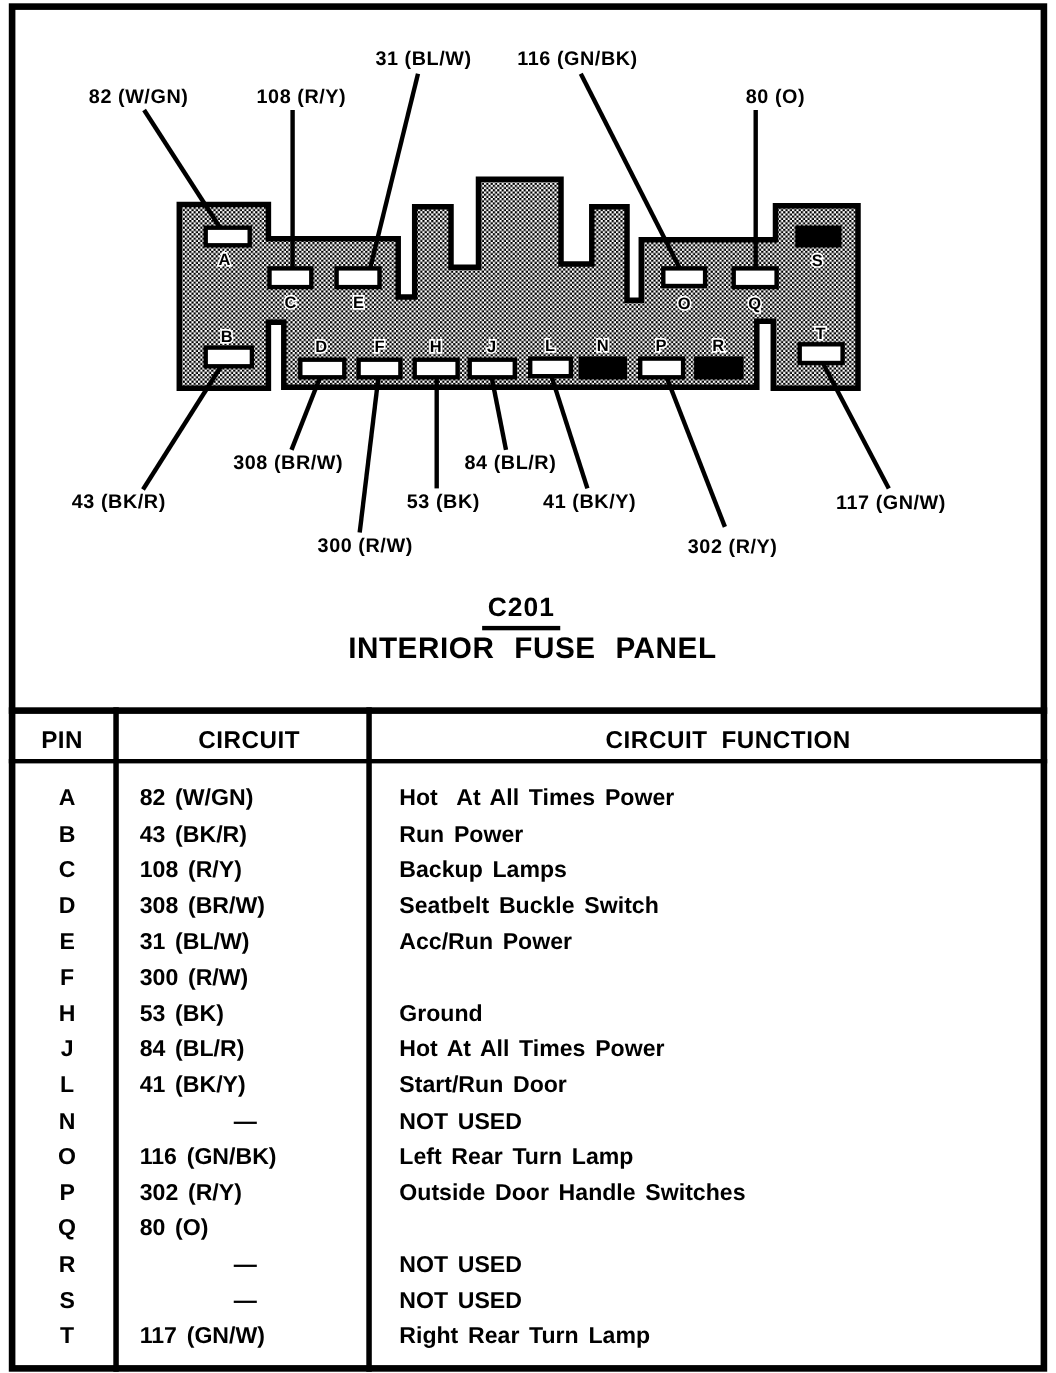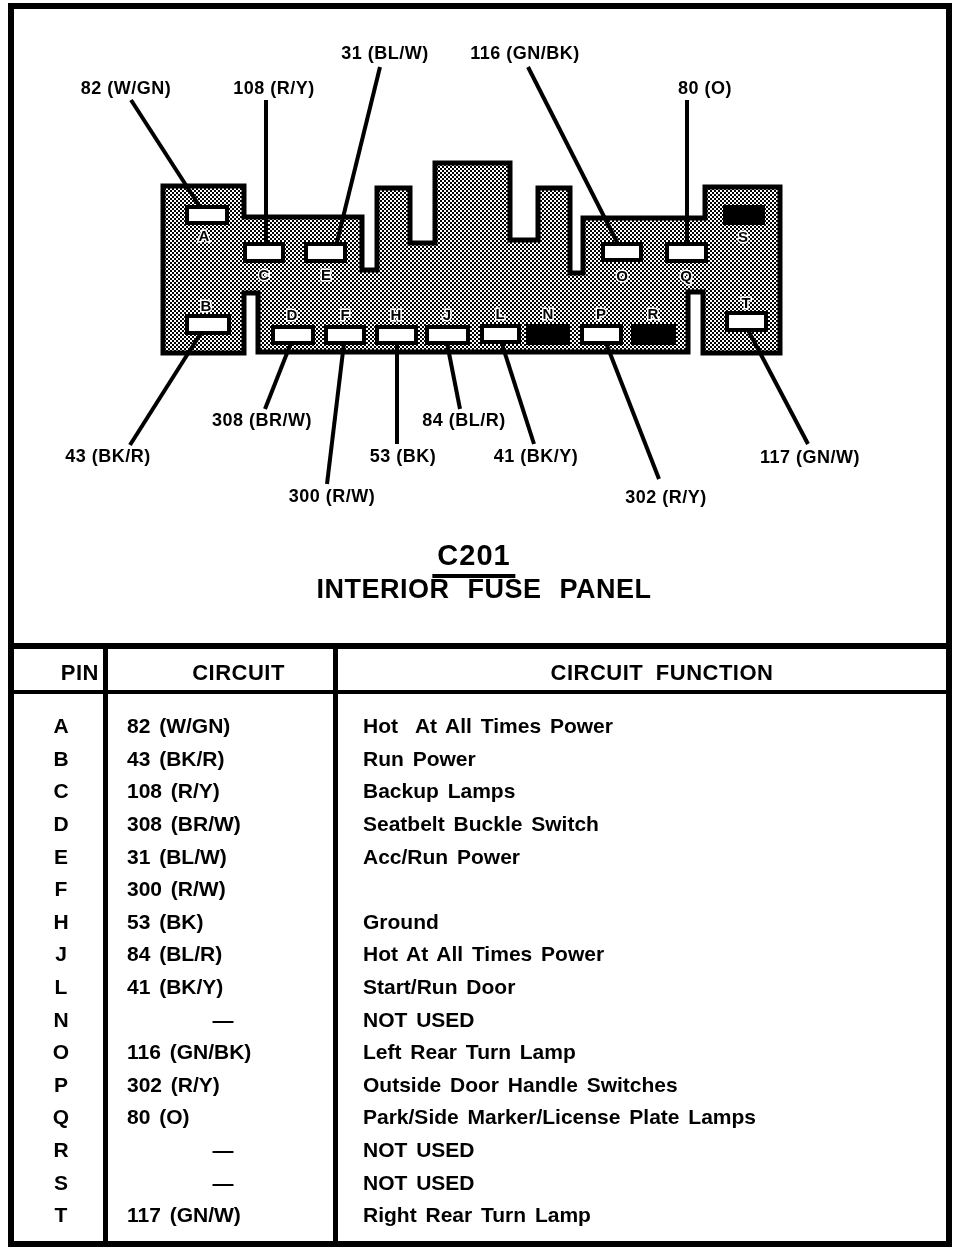--- a/index.html
+++ b/index.html
@@ -9,26 +9,26 @@
   #frame{left:8px;top:3px;width:944px;height:1244px;border:6px solid #000;box-sizing:border-box;background:#fff;}
   #divider{left:8px;top:643px;width:944px;height:6px;background:#000;}
   .colsep{top:643px;height:604px;width:5px;background:#000;}
   #sep1{left:103px;} #sep2{left:333px;}
   #headline{left:8px;top:690px;width:944px;height:4px;background:#000;}
   
   #diagram{left:0;top:0;width:960px;height:645px;}
   
   .callout{position:absolute;transform:translateX(-50%);font-size:18px;font-weight:bold;letter-spacing:.5px;white-space:nowrap;}
   
-  #ctitle{position:absolute;left:474px;top:539px;transform:translateX(-50%);font-size:29px;font-weight:bold;letter-spacing:1px;border-bottom:4px solid #000;padding:0 5px 2px 5px;}
+  #ctitle{position:absolute;left:474px;top:539px;transform:translateX(-50%);font-size:24px;font-weight:bold;letter-spacing:1px;border-bottom:4px solid #000;padding:0 5px 2px 5px;}
   #csub{position:absolute;left:484px;top:574px;transform:translateX(-50%);font-size:27px;font-weight:bold;letter-spacing:.5px;word-spacing:10px;white-space:nowrap;}
   
   .hcell{position:absolute;top:659px;height:28px;line-height:28px;text-align:center;font-size:22px;font-weight:bold;letter-spacing:.5px;word-spacing:6px;}
-  #h-pin{left:14px;width:85px;text-align:right;}
-  #h-circuit{left:104px;width:269px;}
+  #h-pin{left:14px;width:85px;}
+  #h-circuit{left:92px;width:269px;}
   #h-function{left:338px;width:648px;}
   #rows{left:14px;top:710px;width:931px;}
   .trow{display:flex;align-items:center;height:32.6px;font-size:21px;font-weight:bold;}
   .pin-cell{width:94px;text-align:center;}
   .circuit-cell{width:230px;padding-left:19px;box-sizing:border-box;white-space:pre;word-spacing:3px;}
   .trow.dash .circuit-cell{padding-left:0;text-align:center;}
   .function-cell{flex:1;padding-left:25px;box-sizing:border-box;white-space:pre;word-spacing:3px;}
   .pinletter{font-size:15px;font-weight:bold;paint-order:stroke;stroke:#fff;stroke-width:3px;fill:#000;}
 </style>
 </head>
@@ -179,21 +179,20 @@
     <div class="function-cell">Left Rear Turn Lamp</div>
   </div>
   <div class="trow">
     <div class="pin-cell">P</div>
     <div class="circuit-cell">302 (R/Y)</div>
     <div class="function-cell">Outside Door Handle Switches</div>
   </div>
   <div class="trow">
     <div class="pin-cell">Q</div>
     <div class="circuit-cell">80 (O)</div>
-    <div class="function-cell">Park/Side Marker/License Plate Lamps</div>
   </div>
   <div class="trow dash">
     <div class="pin-cell">R</div>
     <div class="circuit-cell">—</div>
     <div class="function-cell">NOT USED</div>
   </div>
   <div class="trow dash">
     <div class="pin-cell">S</div>
     <div class="circuit-cell">—</div>
     <div class="function-cell">NOT USED</div>

